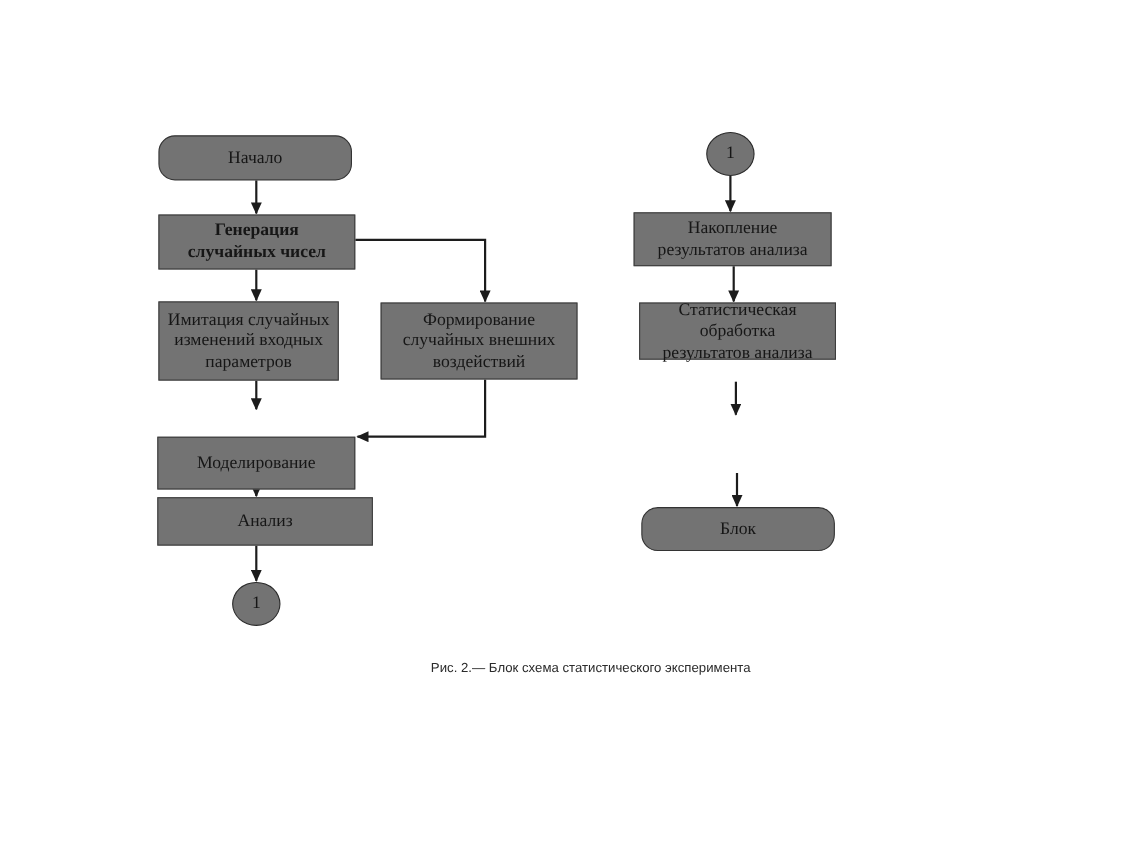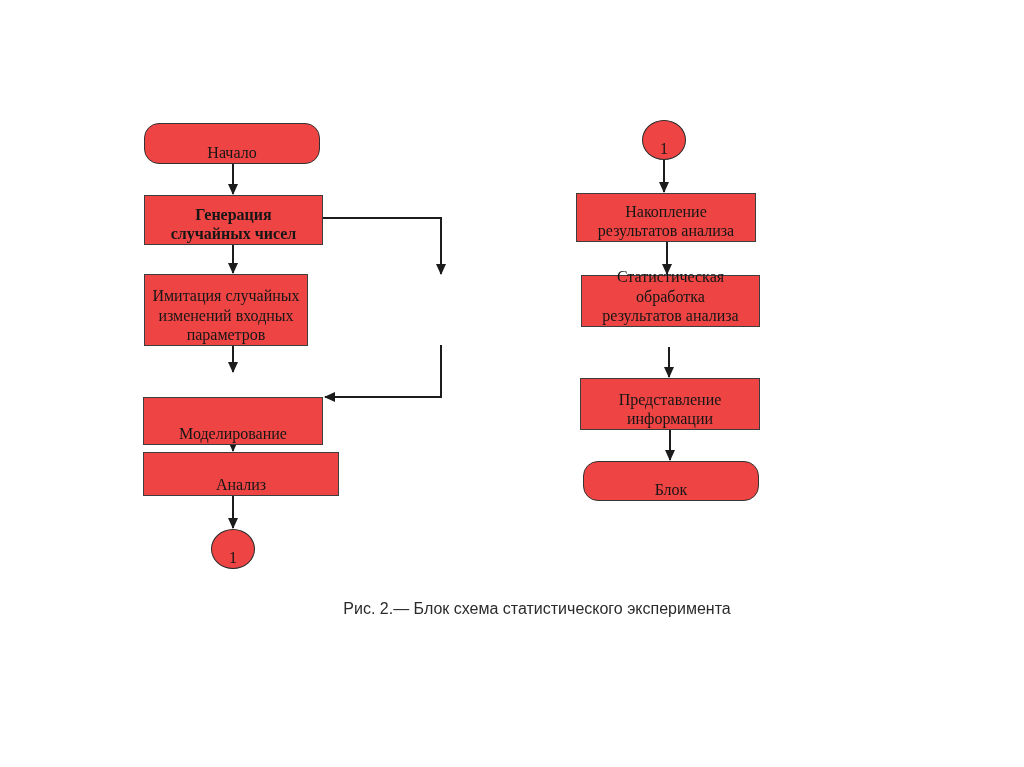--- a/index.html
+++ b/index.html
@@ -20,23 +20,23 @@
     left: 0;
     top: 0;
     width: 1024px;
     height: 767px;
     pointer-events: none;
   }
   .node {
     position: absolute;
     box-sizing: border-box;
     border: 1px solid #3d3d3d;
-    background: #ef4444;
+    background: #737373;
     display: flex;
-    align-items: flex-end;
+    align-items: center;
     justify-content: center;
     text-align: center;
   }
   .node-label {
     white-space: pre-line;
     font-size: 16px;
     line-height: 1.22;
     color: #161616;
     padding: 0 4px;
   }
@@ -62,21 +62,21 @@
   .node-present     { left: 580px; top: 378px; width: 180px; height: 52px; }
   .node-end         { left: 583px; top: 461px; width: 176px; height: 40px; }
 
   .diagram-caption {
     position: absolute;
     left: 50px;
     right: 0;
     top: 600px;
     text-align: center;
     font-family: "Liberation Sans", "DejaVu Sans", sans-serif;
-    font-size: 16px;
+    font-size: 12px;
     color: #2b2b2b;
   }
 </style>
 </head>
 <body>
 
 <div id="stage">
 
   <svg id="edges-layer" viewBox="0 0 1024 767" xmlns="http://www.w3.org/2000/svg">
     <defs>
@@ -107,20 +107,25 @@
     <span class="node-label">Генерация
 случайных чисел</span>
   </div>
 
   <div class="node node-imitate">
     <span class="node-label">Имитация случайных
 изменений входных
 параметров</span>
   </div>
 
+  <div class="node node-form">
+    <span class="node-label">Формирование
+случайных внешних
+воздействий</span>
+  </div>
 
   <div class="node node-model">
     <span class="node-label">Моделирование</span>
   </div>
 
   <div class="node node-analysis">
     <span class="node-label">Анализ</span>
   </div>
 
   <div class="node connector-circle node-conn-left">
@@ -135,24 +140,20 @@
     <span class="node-label">Накопление
 результатов анализа</span>
   </div>
 
   <div class="node node-statistical">
     <span class="node-label">Статистическая
 обработка
 результатов анализа</span>
   </div>
 
-  <div class="node node-present">
-    <span class="node-label">Представление
-информации</span>
-  </div>
 
   <div class="node terminator node-end">
     <span class="node-label">Блок</span>
   </div>
 
   <div class="diagram-caption">Рис. 2.— Блок схема статистического эксперимента</div>
 
 </div>
 
 </body></html>

